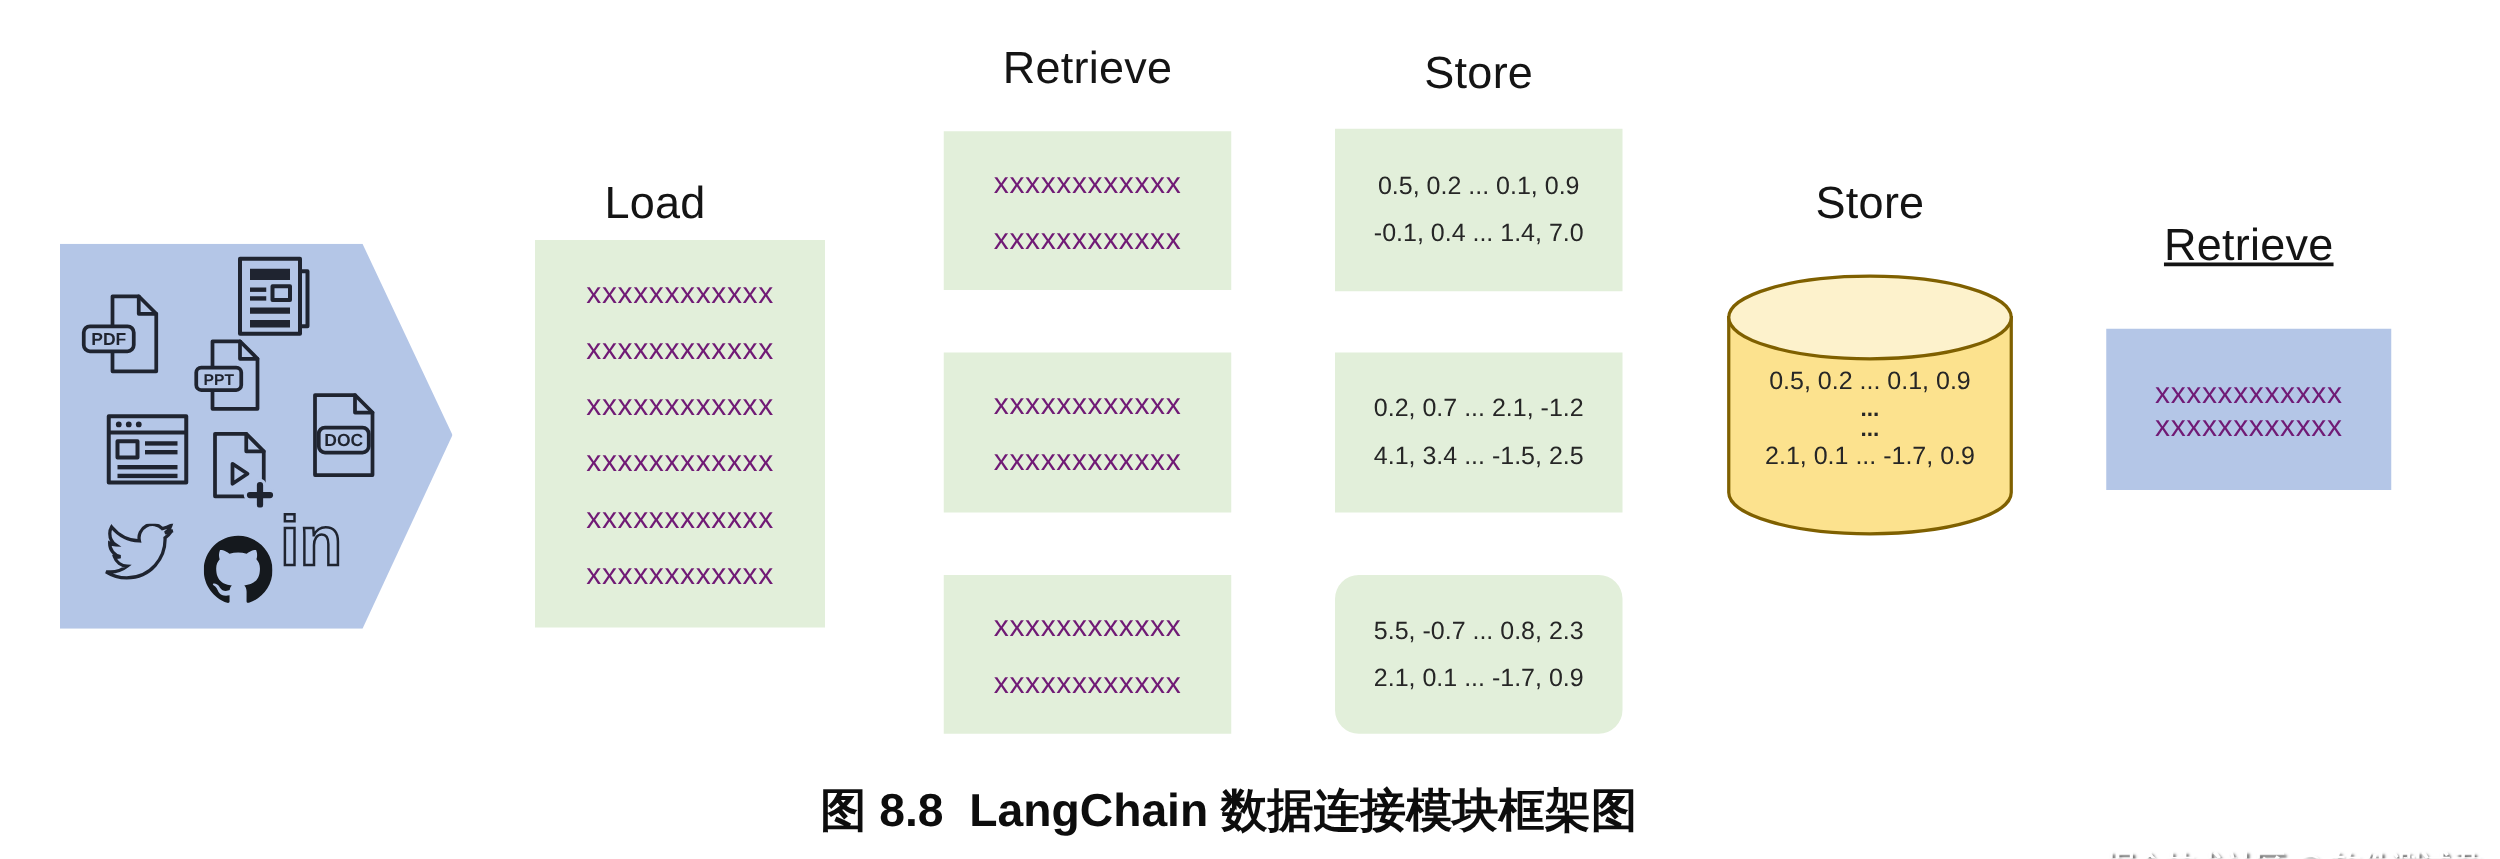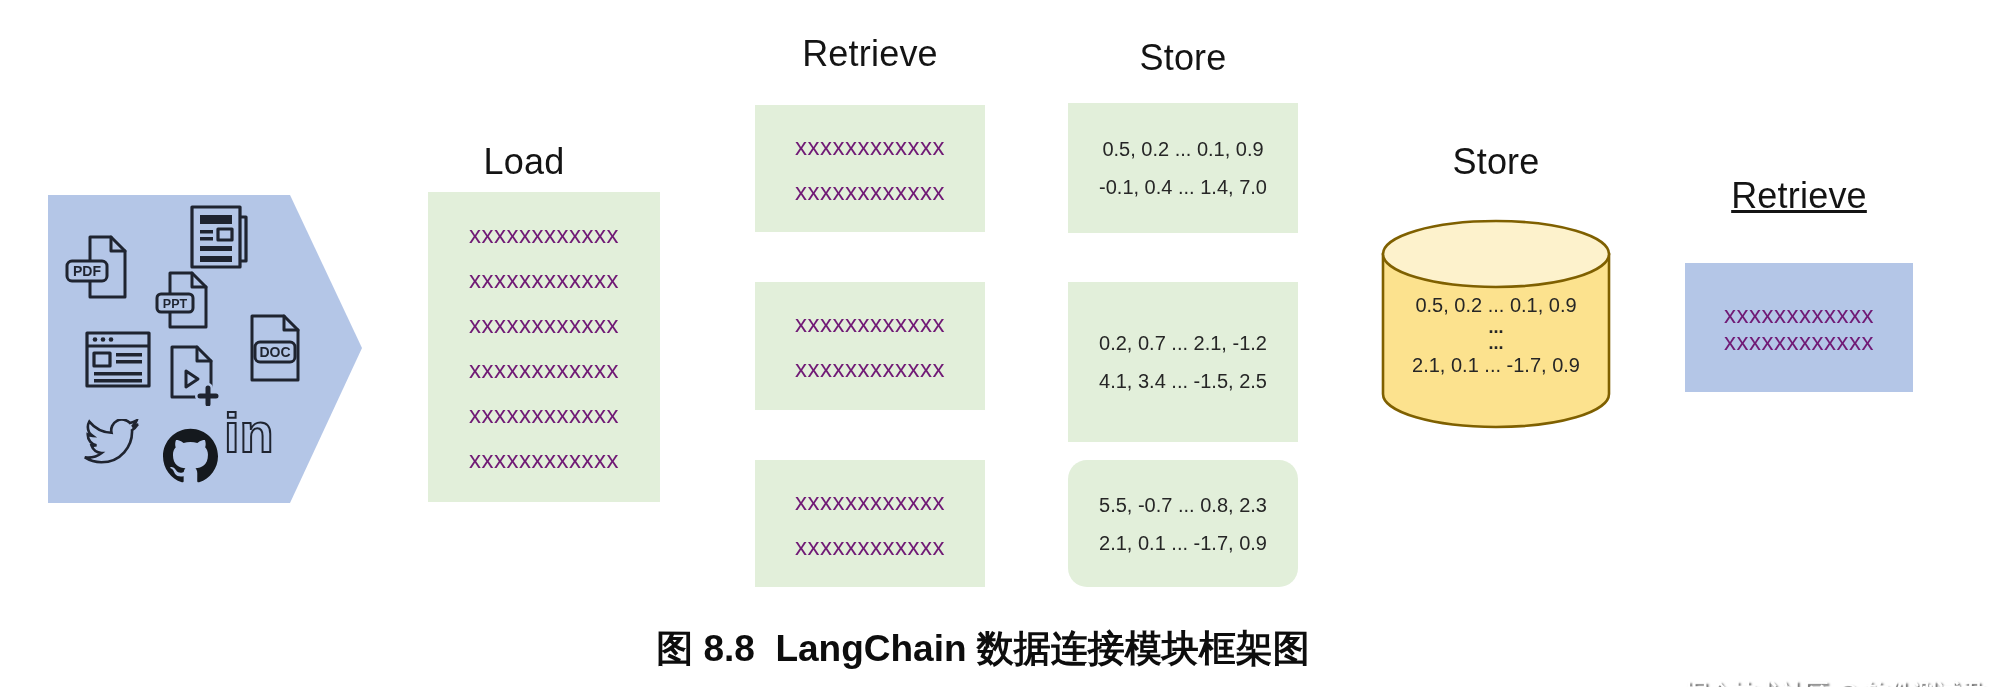--- a/index.html
+++ b/index.html
@@ -17,21 +17,21 @@
   .box-green{background:#e2efda;}
   .box-blue{background:#b4c6e7;}
   .xrow{font-size:24px;line-height:45px;color:#701a75;letter-spacing:.5px;white-space:nowrap;}
   #retrieve-box .xrow{line-height:27px;}
   .numrow{font-size:20px;line-height:38px;color:#262626;white-space:nowrap;}
   #load-box{left:428px;top:192px;width:232px;height:310px;}
   #tf-box1{left:755px;top:105px;width:230px;height:127px;}
   #tf-box2{left:755px;top:282px;width:230px;height:128px;}
   #tf-box3{left:755px;top:460px;width:230px;height:127px;}
   #em-box1{left:1068px;top:103px;width:230px;height:130px;}
-  #em-box2{left:1068px;top:282px;width:230px;height:160px;}
+  #em-box2{left:1068px;top:282px;width:230px;height:128px;}
   #em-box3{left:1068px;top:460px;width:230px;height:127px;border-radius:19px;}
   #retrieve-box{left:1685px;top:263px;width:228px;height:129px;}
   #pentagon{left:48px;top:195px;}
   #cylinder{left:1380px;top:218px;}
   #store-text{left:1380px;top:291px;width:232px;text-align:center;color:#262626;}
   #store-text .numline{font-size:20px;line-height:28px;white-space:nowrap;}
   #store-text .dotline{font-size:18px;line-height:16px;font-weight:bold;}
   #caption{position:absolute;left:483px;top:626px;width:1000px;text-align:center;
            font-size:37px;line-height:46px;font-weight:700;color:#0d0d0d;white-space:pre;}
   #watermark{position:absolute;right:15px;top:633px;font-size:24px;font-weight:700;color:#ffffff;

